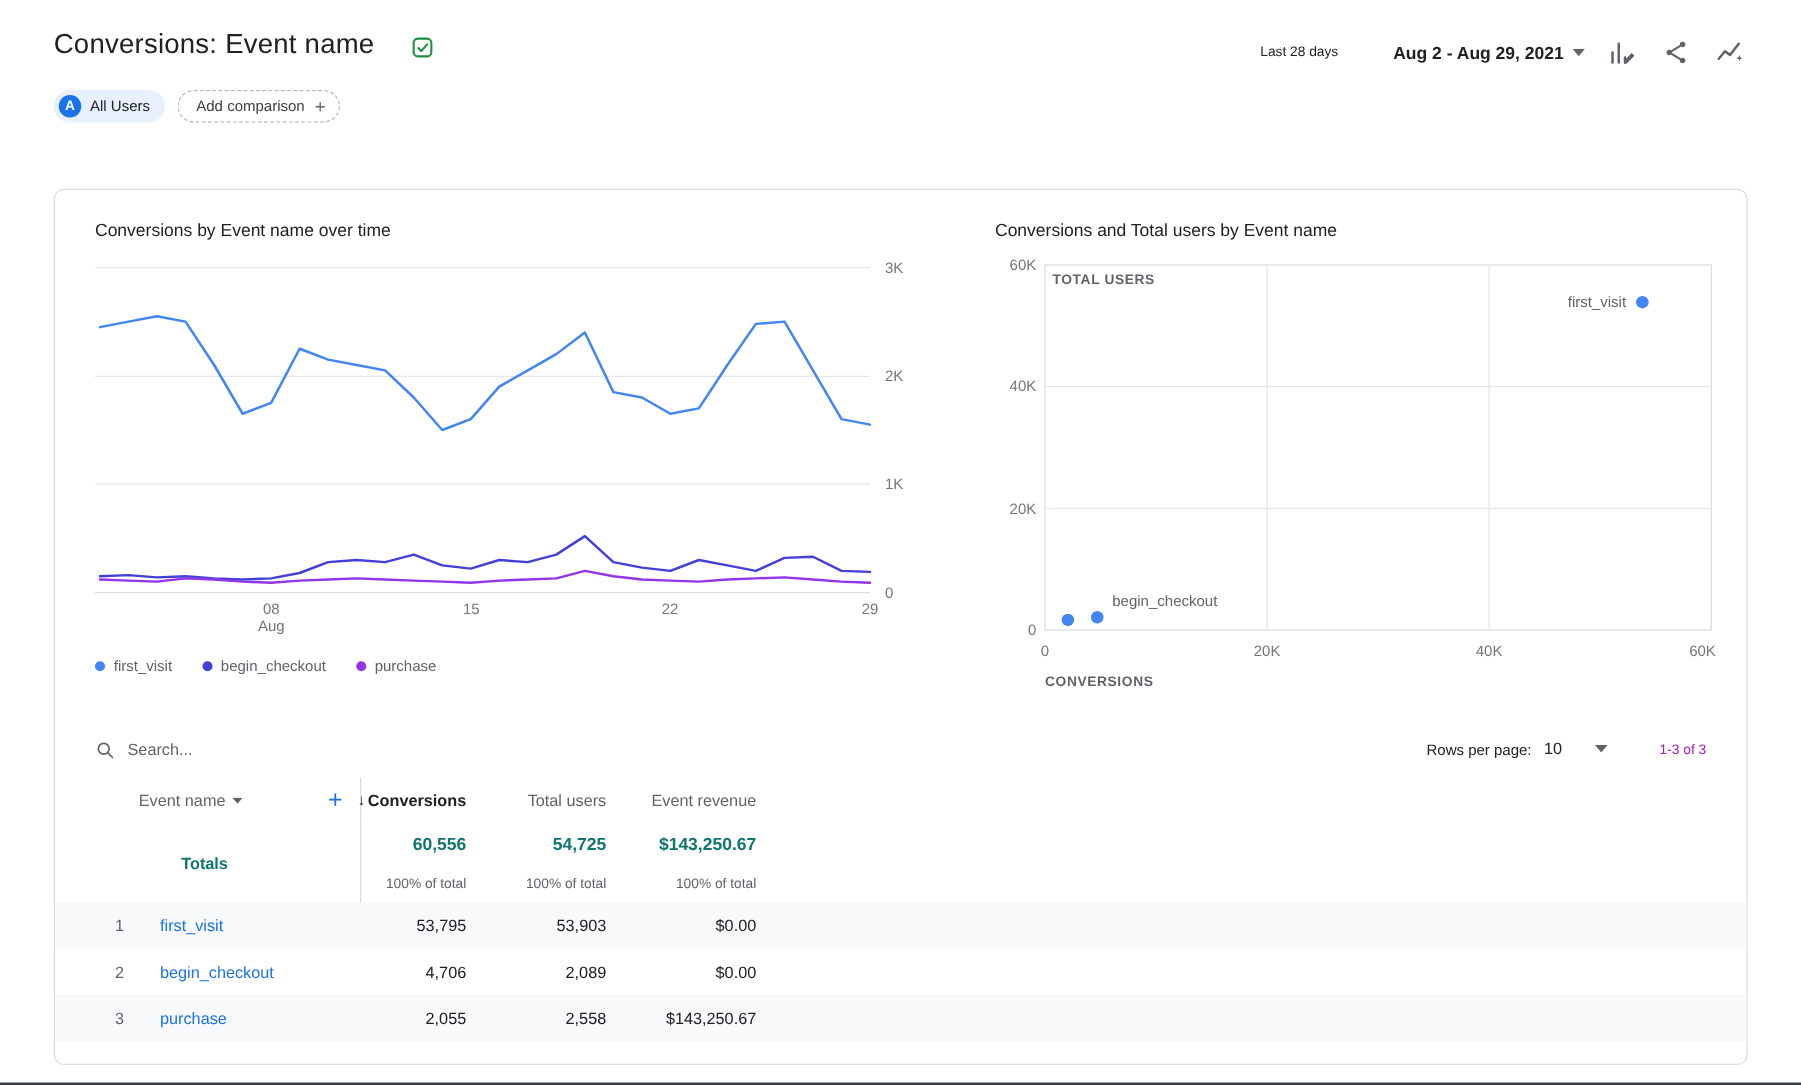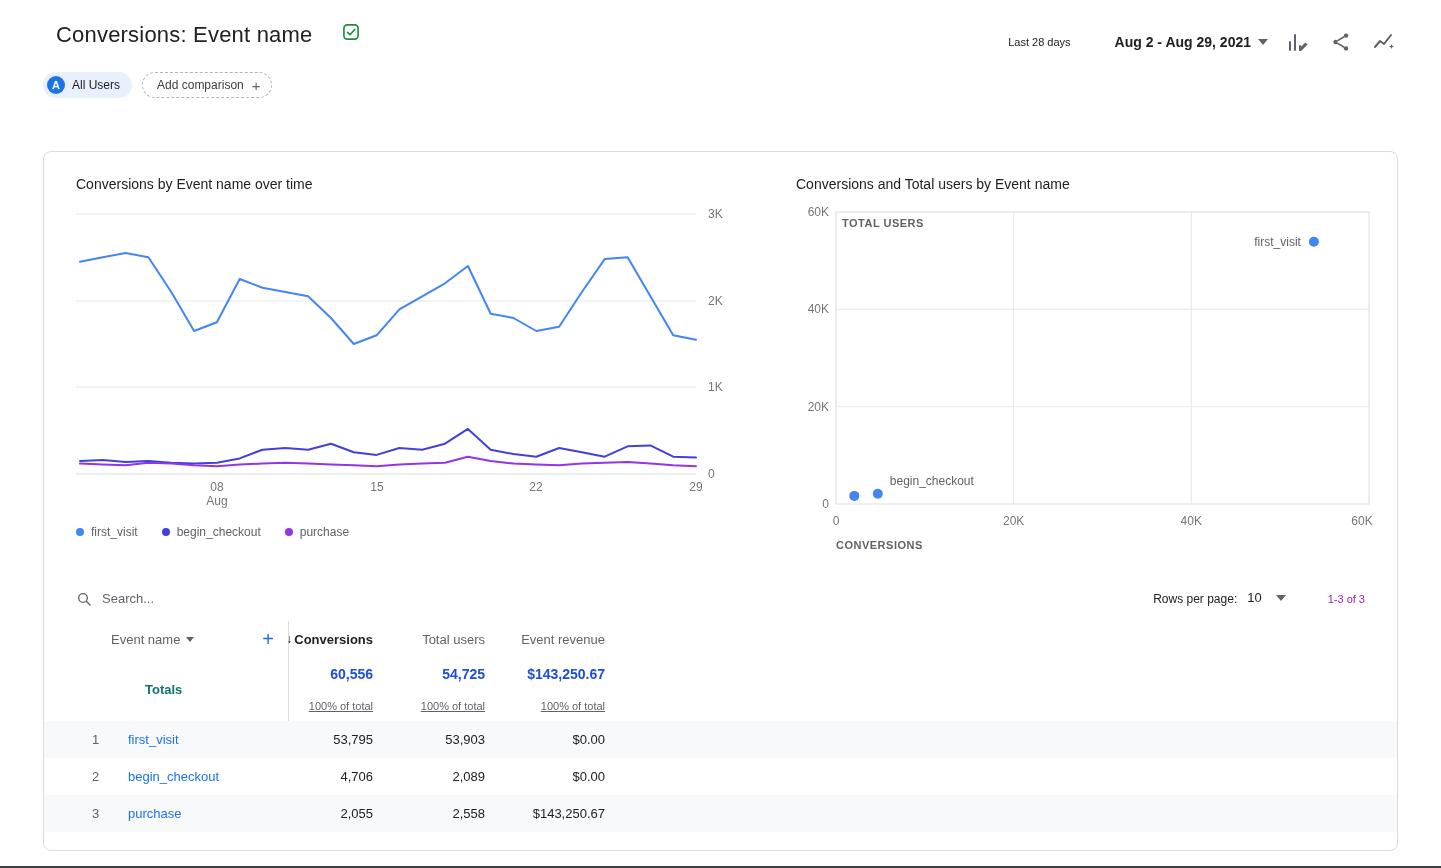--- a/index.html
+++ b/index.html
@@ -2,21 +2,21 @@
 <html><head>
 <meta charset="utf-8">
 <style>
   * { box-sizing: border-box; margin: 0; padding: 0; }
   html, body { width: 1441px; height: 868px; background: #fff; overflow: hidden; }
   body { font-family: "Liberation Sans", sans-serif; color: #202124; }
   .page { position: relative; width: 1441px; height: 868px; background: #fff; }
 
   
   .topbar { display: flex; justify-content: space-between; align-items: flex-start; padding: 22px 43px 0 43px; }
-  .title-wrap { display: flex; align-items: flex-start; gap: 28px; margin-left: 13px; }
+  .title-wrap { display: flex; align-items: flex-end; gap: 28px; }
   .page-title { font-size: 22px; font-weight: 500; color: #202124; letter-spacing: .2px; }
   .topbar-right { display: flex; align-items: center; gap: 16px; padding-top: 6px; }
   .date-label { font-size: 11px; font-weight: 400; color: #202124; }
   .date-range { display: flex; align-items: center; gap: 7px; background: none; border: none; cursor: pointer;
                 font-family: inherit; font-size: 14px; font-weight: 700; color: #202124; margin-left: 28px; }
   .icon-btn { background: none; border: none; cursor: pointer; padding: 2px; line-height: 0; }
 
   
   .chips-row { display: flex; align-items: center; gap: 10px; padding: 16px 43px 0 43px; }
   .chip-a { display: flex; align-items: center; gap: 7px; height: 26px; padding: 0 12px 0 4px;
@@ -50,43 +50,43 @@
   svg .sc-label { font-family: "Liberation Sans", sans-serif; font-size: 12px; fill: #5f6368; }
   svg .plot-border { fill: none; stroke: #dadce0; stroke-width: 1; }
 
   
   .table-toolbar { display: flex; justify-content: space-between; align-items: center; padding: 30px 32px 0 32px; }
   .search-wrap { display: flex; align-items: center; gap: 10px; }
   .search-input { border: none; outline: none; font-family: inherit; font-size: 13px; color: #ec4899; width: 220px; }
   .search-input::placeholder { color: #5f6368; }
   .toolbar-right { display: flex; align-items: center; gap: 42px; }
   .rpp { display: flex; align-items: center; gap: 10px; font-size: 12px; color: #202124; }
-  .rpp-select { display: flex; align-items: center; gap: 14px; font-size: 13px; color: #202124;
+  .rpp-select { display: flex; align-items: center; gap: 26px; font-size: 13px; color: #202124;
                 background: none; border: none; cursor: pointer; font-family: inherit; padding-bottom: 2px; }
   .pagination { font-size: 11px; color: #a21caf; }
 
   
   .table { margin-top: 14px; font-size: 13px; }
   .t-row { display: grid; grid-template-columns: 36px 160px 85px 112px 120px 1fr; padding-left: 48px; align-items: center; }
   .t-head { height: 36px; color: #5f6368; }
   .name-span { grid-column: 1 / 3; display: flex; justify-content: space-between; align-items: center; height: 100%; margin-left: 19px; }
   .dim-btn { display: flex; align-items: center; gap: 6px; background: none; border: none; cursor: pointer;
              font-family: inherit; font-size: 13px; color: #5f6368; }
   .add-col { background: none; border: none; cursor: pointer; color: #1a73e8; font-size: 20px;
              font-family: inherit; line-height: 1; padding: 0 14px 0 0; }
   .cell-num { text-align: right; height: 100%; display: flex; flex-direction: column; justify-content: center; align-items: flex-end; }
   .head-sorted { flex-direction: row; align-items: center; justify-content: flex-end; gap: 2px;
                  color: #202124; font-weight: 700; cursor: pointer; }
   .head-col { cursor: pointer; }
   .sort-arrow { font-size: 12px; color: #202124; }
   .v-div { border-left: 1px solid #dadce0; }
   .t-totals { height: 64px; }
   .totals-label { font-weight: 700; color: #0f766e; margin-left: 34px; font-size: 13px; }
-  .tot-val { font-size: 14px; font-weight: 700; color: #1d4ed8; }
-  .tot-sub { font-size: 11px; color: #5f6368; margin-top: 18px; text-decoration: underline; }
+  .tot-val { font-size: 14px; font-weight: 700; color: #0f766e; }
+  .tot-sub { font-size: 11px; color: #5f6368; margin-top: 18px; }
   .t-data { height: 37px; color: #202124; }
   .t-data.striped { background: #f8f9fa; }
   .row-index { color: #5f6368; font-size: 13px; }
   .event-link { color: #1a73e8; text-decoration: none; cursor: pointer; font-size: 13px; }
 
   .bottom-edge { position: absolute; left: 0; right: 0; bottom: 0; height: 2px; background: #3c4043; }
 </style>
 </head>
 <body>
 

